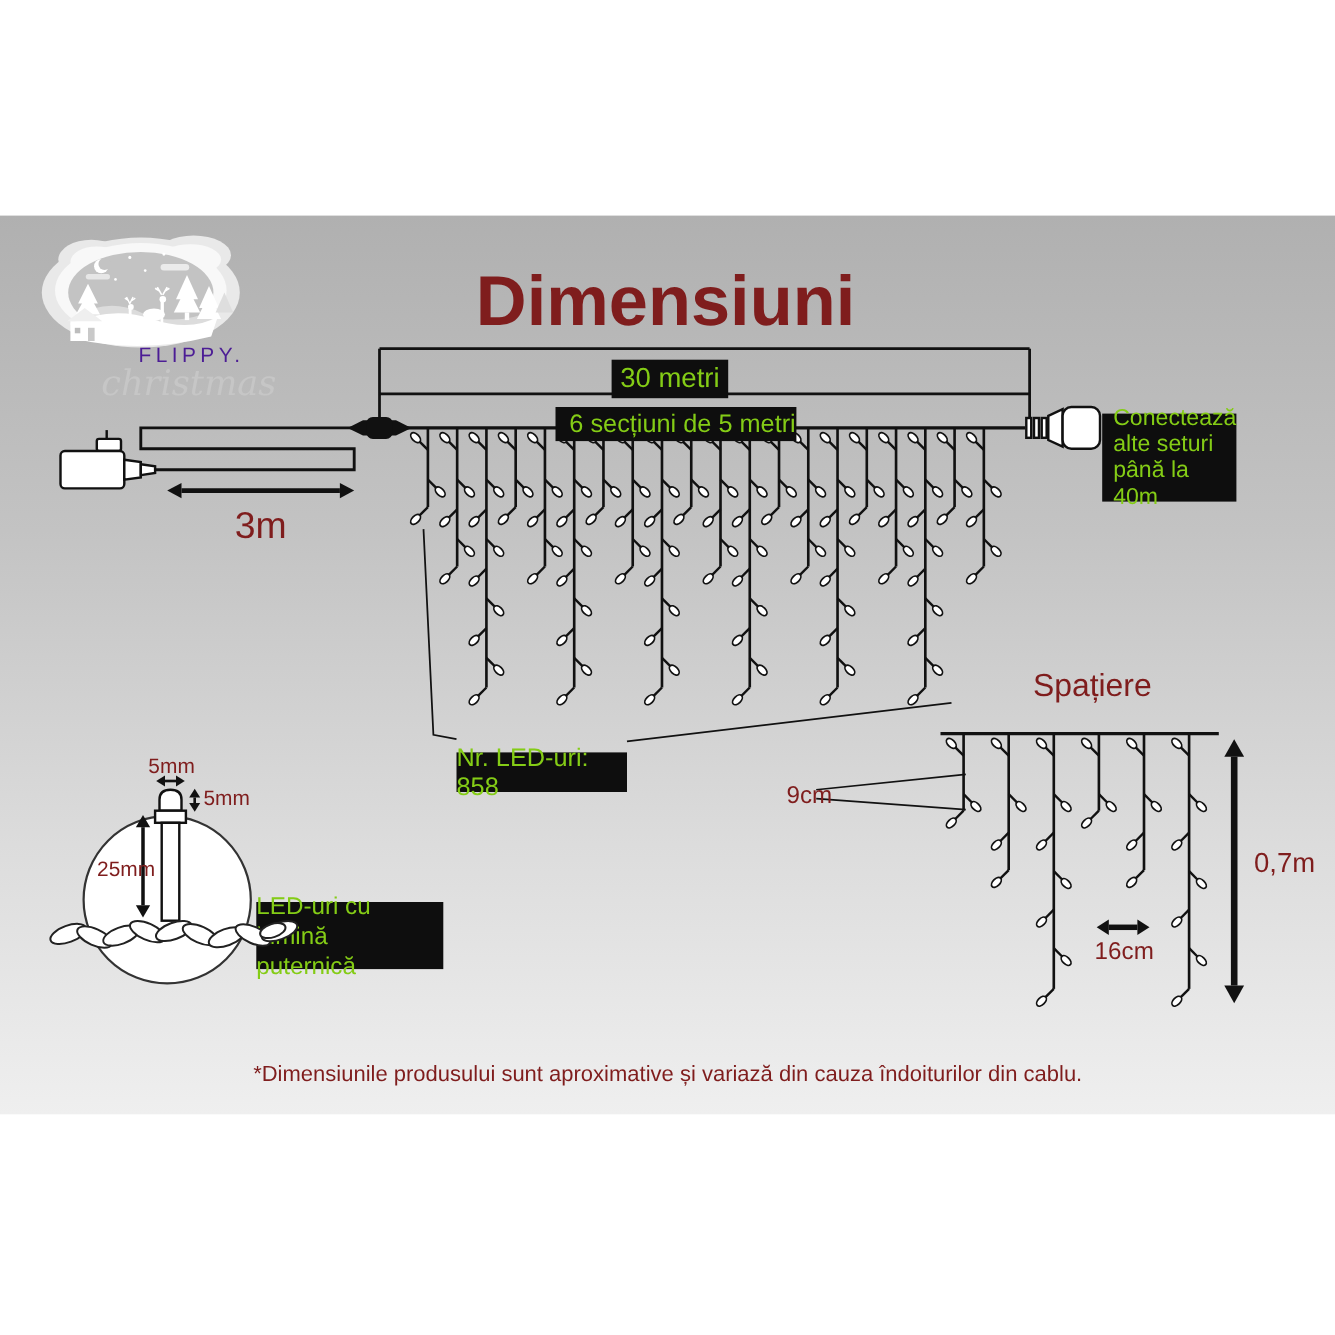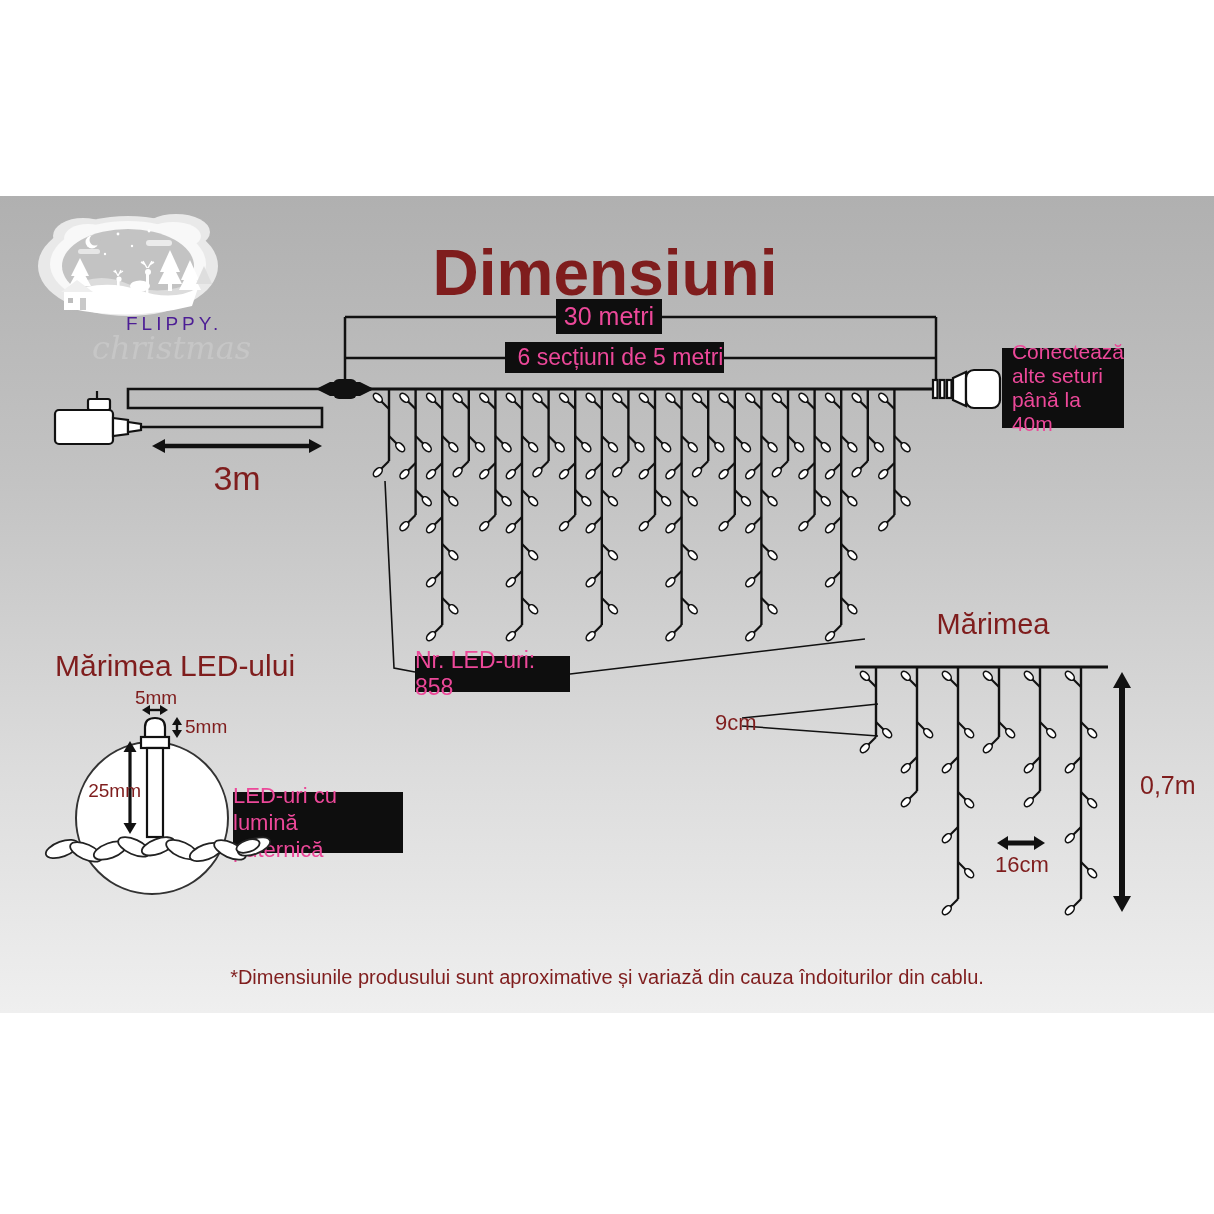--- a/index.html
+++ b/index.html
@@ -5,23 +5,23 @@
   html,body{margin:0;padding:0;background:#fff;}
   #stage{position:relative;width:1214px;height:1214px;background:#ffffff;overflow:hidden;
          font-family:"Liberation Sans", sans-serif;}
   #panel{position:absolute;left:0;top:196px;width:1214px;height:817px;
          background:linear-gradient(180deg,#b0b0b0 0%,#c3c3c3 35%,#dcdcdc 70%,#efefef 100%);}
   #diagram,#overlay{position:absolute;left:0;top:0;width:1214px;height:1214px;}
   #diagram{z-index:2;}
   .txt{position:absolute;z-index:3;color:#7f1d1d;}
   #overlay{z-index:4;pointer-events:none;}
   .title{font-size:64px;font-weight:600;letter-spacing:0px;}
-  .blackbox{position:absolute;z-index:3;background:#0e0e0e;color:#ec4899;
-            display:flex;align-items:center;justify-content:center;}
-  .blackbox.left{justify-content:flex-end;text-align:left;}
+  .blackbox{position:absolute;z-index:3;background:#0e0e0e;color:#84cc16;
+            display:flex;align-items:center;justify-content:center;margin-top:28px;}
+  .blackbox.left{justify-content:center;text-align:left;}
   .center{transform:translateX(-50%);}
   .logo-text{position:absolute;z-index:3;color:#4c1d95;}
   .script{font-family:"DejaVu Serif", serif;font-style:italic;color:#c6c6c6;}
 </style>
 </head>
 <body>
 
 <div id="stage">
 
   <div id="panel"></div>
@@ -470,29 +470,28 @@
       <div>Conectează</div>
       <div>alte seturi</div>
       <div>până la 40m</div>
     </div>
   </div>
 
   <div class="txt center" style="left:237px;top:459px;font-size:34px;">3m</div>
 
   <div class="blackbox" style="left:415px;top:656px;width:155px;height:36px;font-size:23px;">Nr. LED-uri: 858</div>
 
-  <div class="txt center" style="left:993px;top:608px;font-size:29px;">Mărimea</div>
+  <div class="txt center" style="left:993px;top:608px;font-size:29px;">Spațiere</div>
 
   <div class="txt" style="left:695px;top:710px;font-size:22px;margin-left:20px;">9cm</div>
 
   <div class="txt center" style="left:1022px;top:852px;font-size:22px;">16cm</div>
 
   <div class="txt" style="left:1140px;top:771px;font-size:25px;">0,7m</div>
 
-  <div class="txt" style="left:55px;top:649px;font-size:30px;">Mărimea LED-ului</div>
 
   <div class="txt center" style="left:156px;top:687px;font-size:19px;">5mm</div>
 
   <div class="txt" style="left:185px;top:716px;font-size:19px;">5mm</div>
 
   <div class="txt" style="left:82px;top:780px;width:59px;text-align:right;font-size:19px;">25mm</div>
 
   <div class="blackbox left" style="left:233px;top:792px;width:170px;height:61px;padding-left:0;font-size:22px;line-height:27px;">
     <div>
       <div>LED-uri cu lumină</div>

